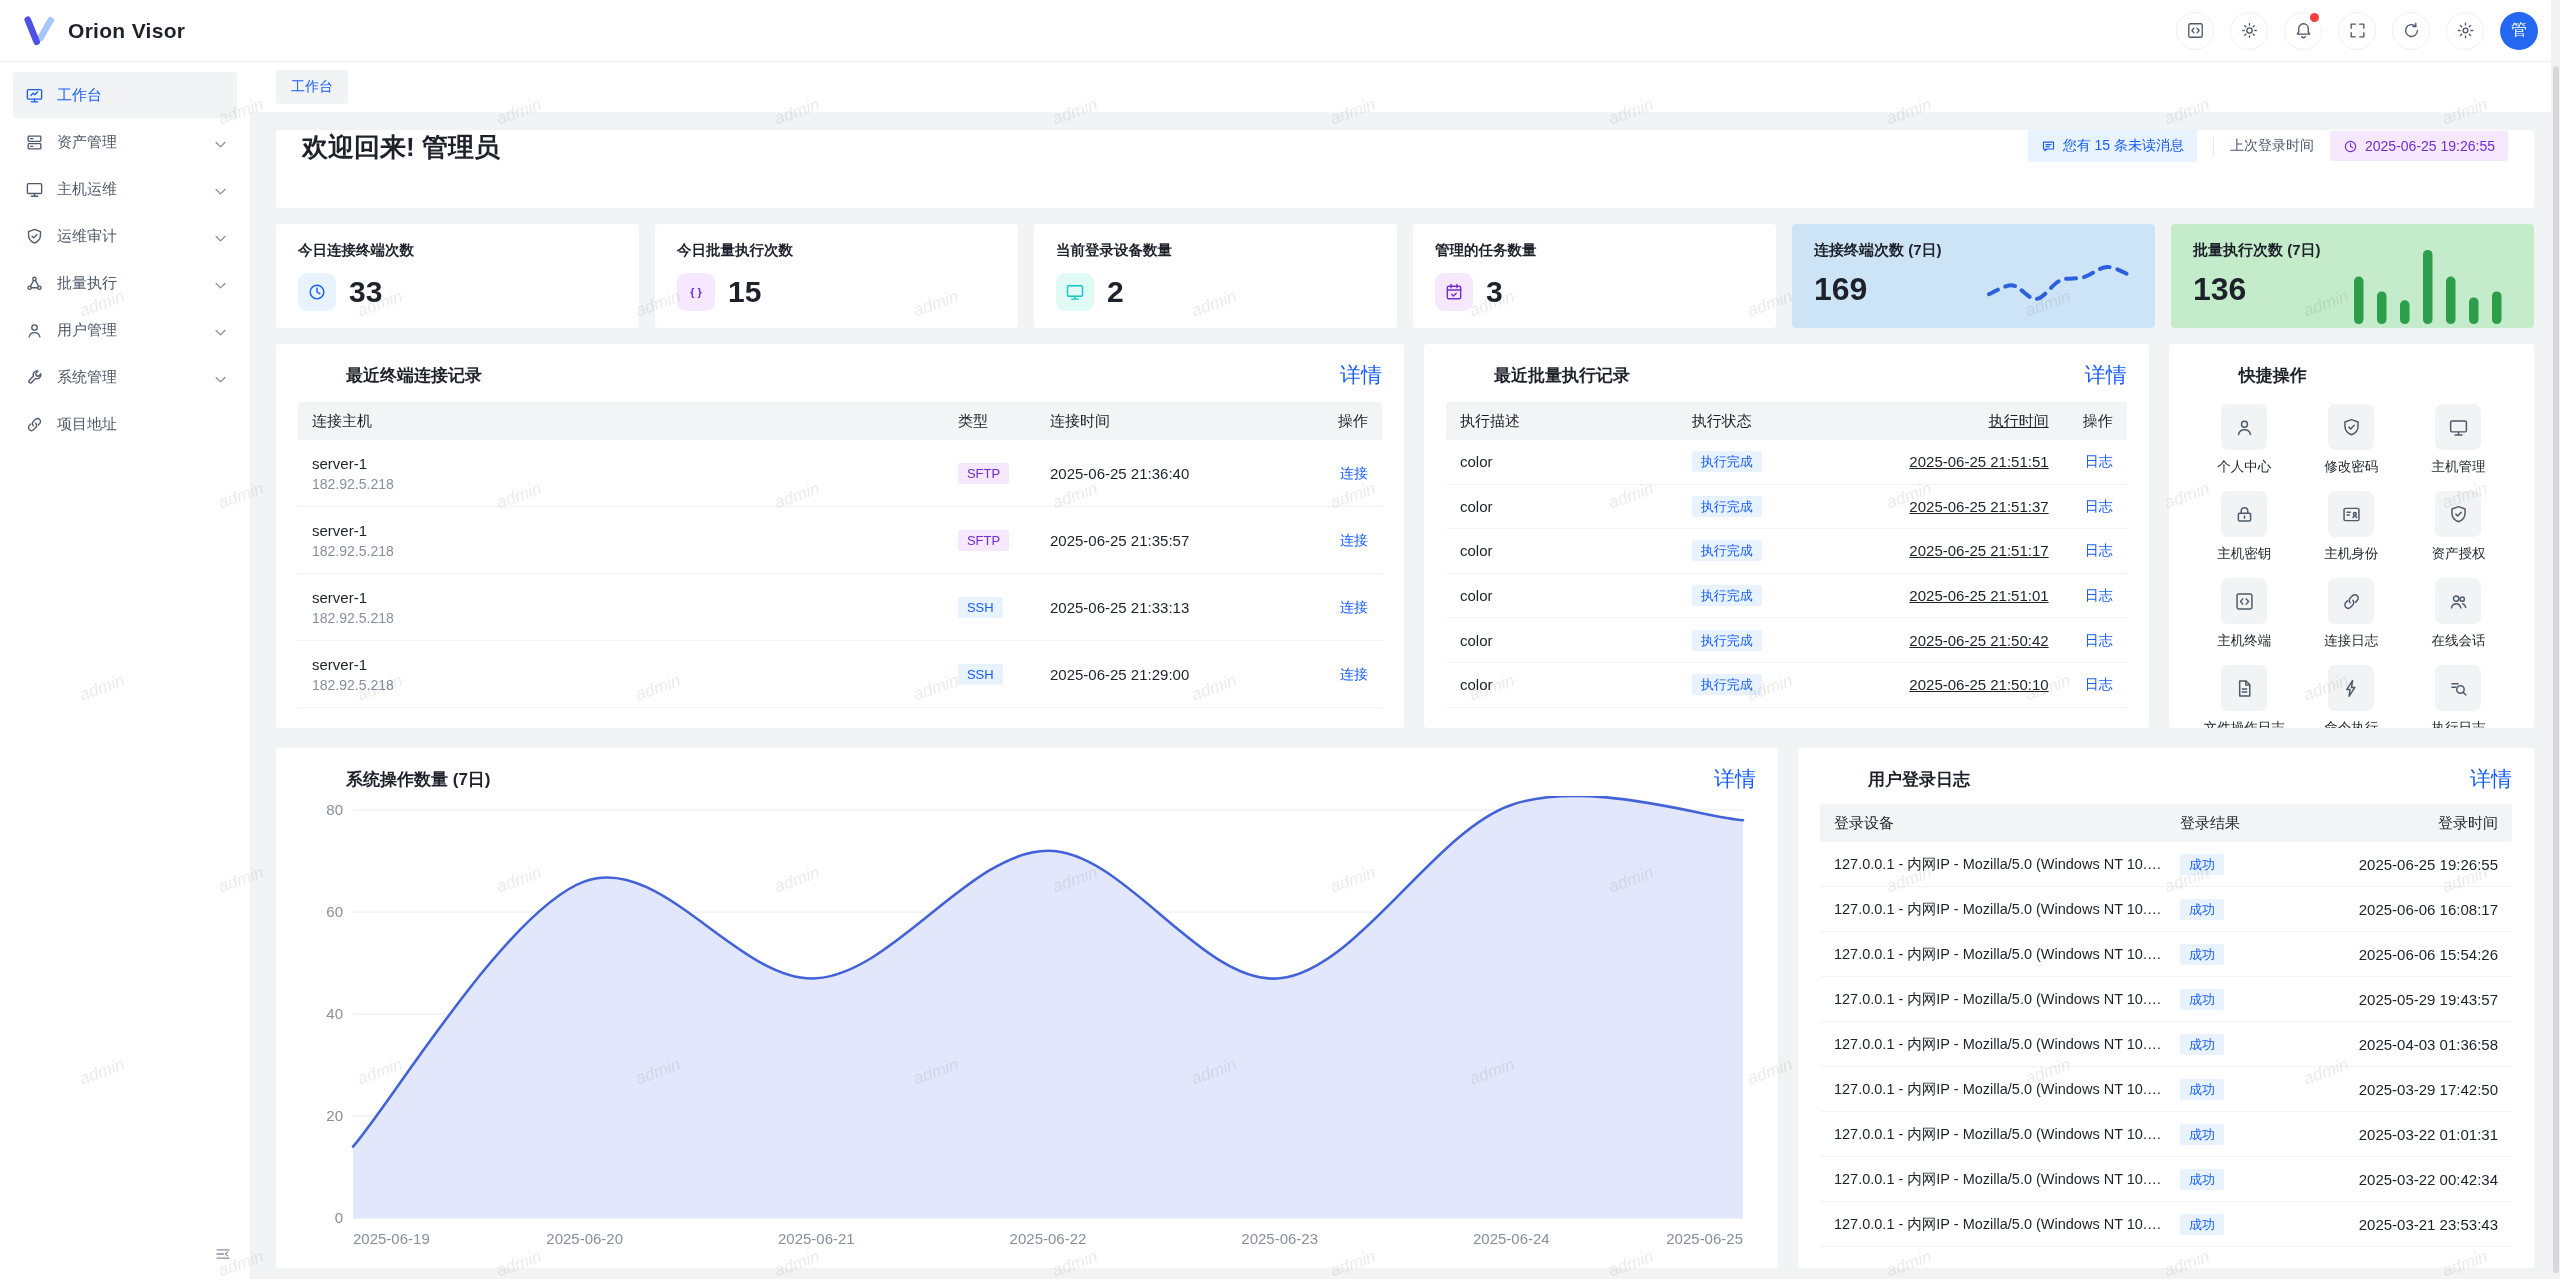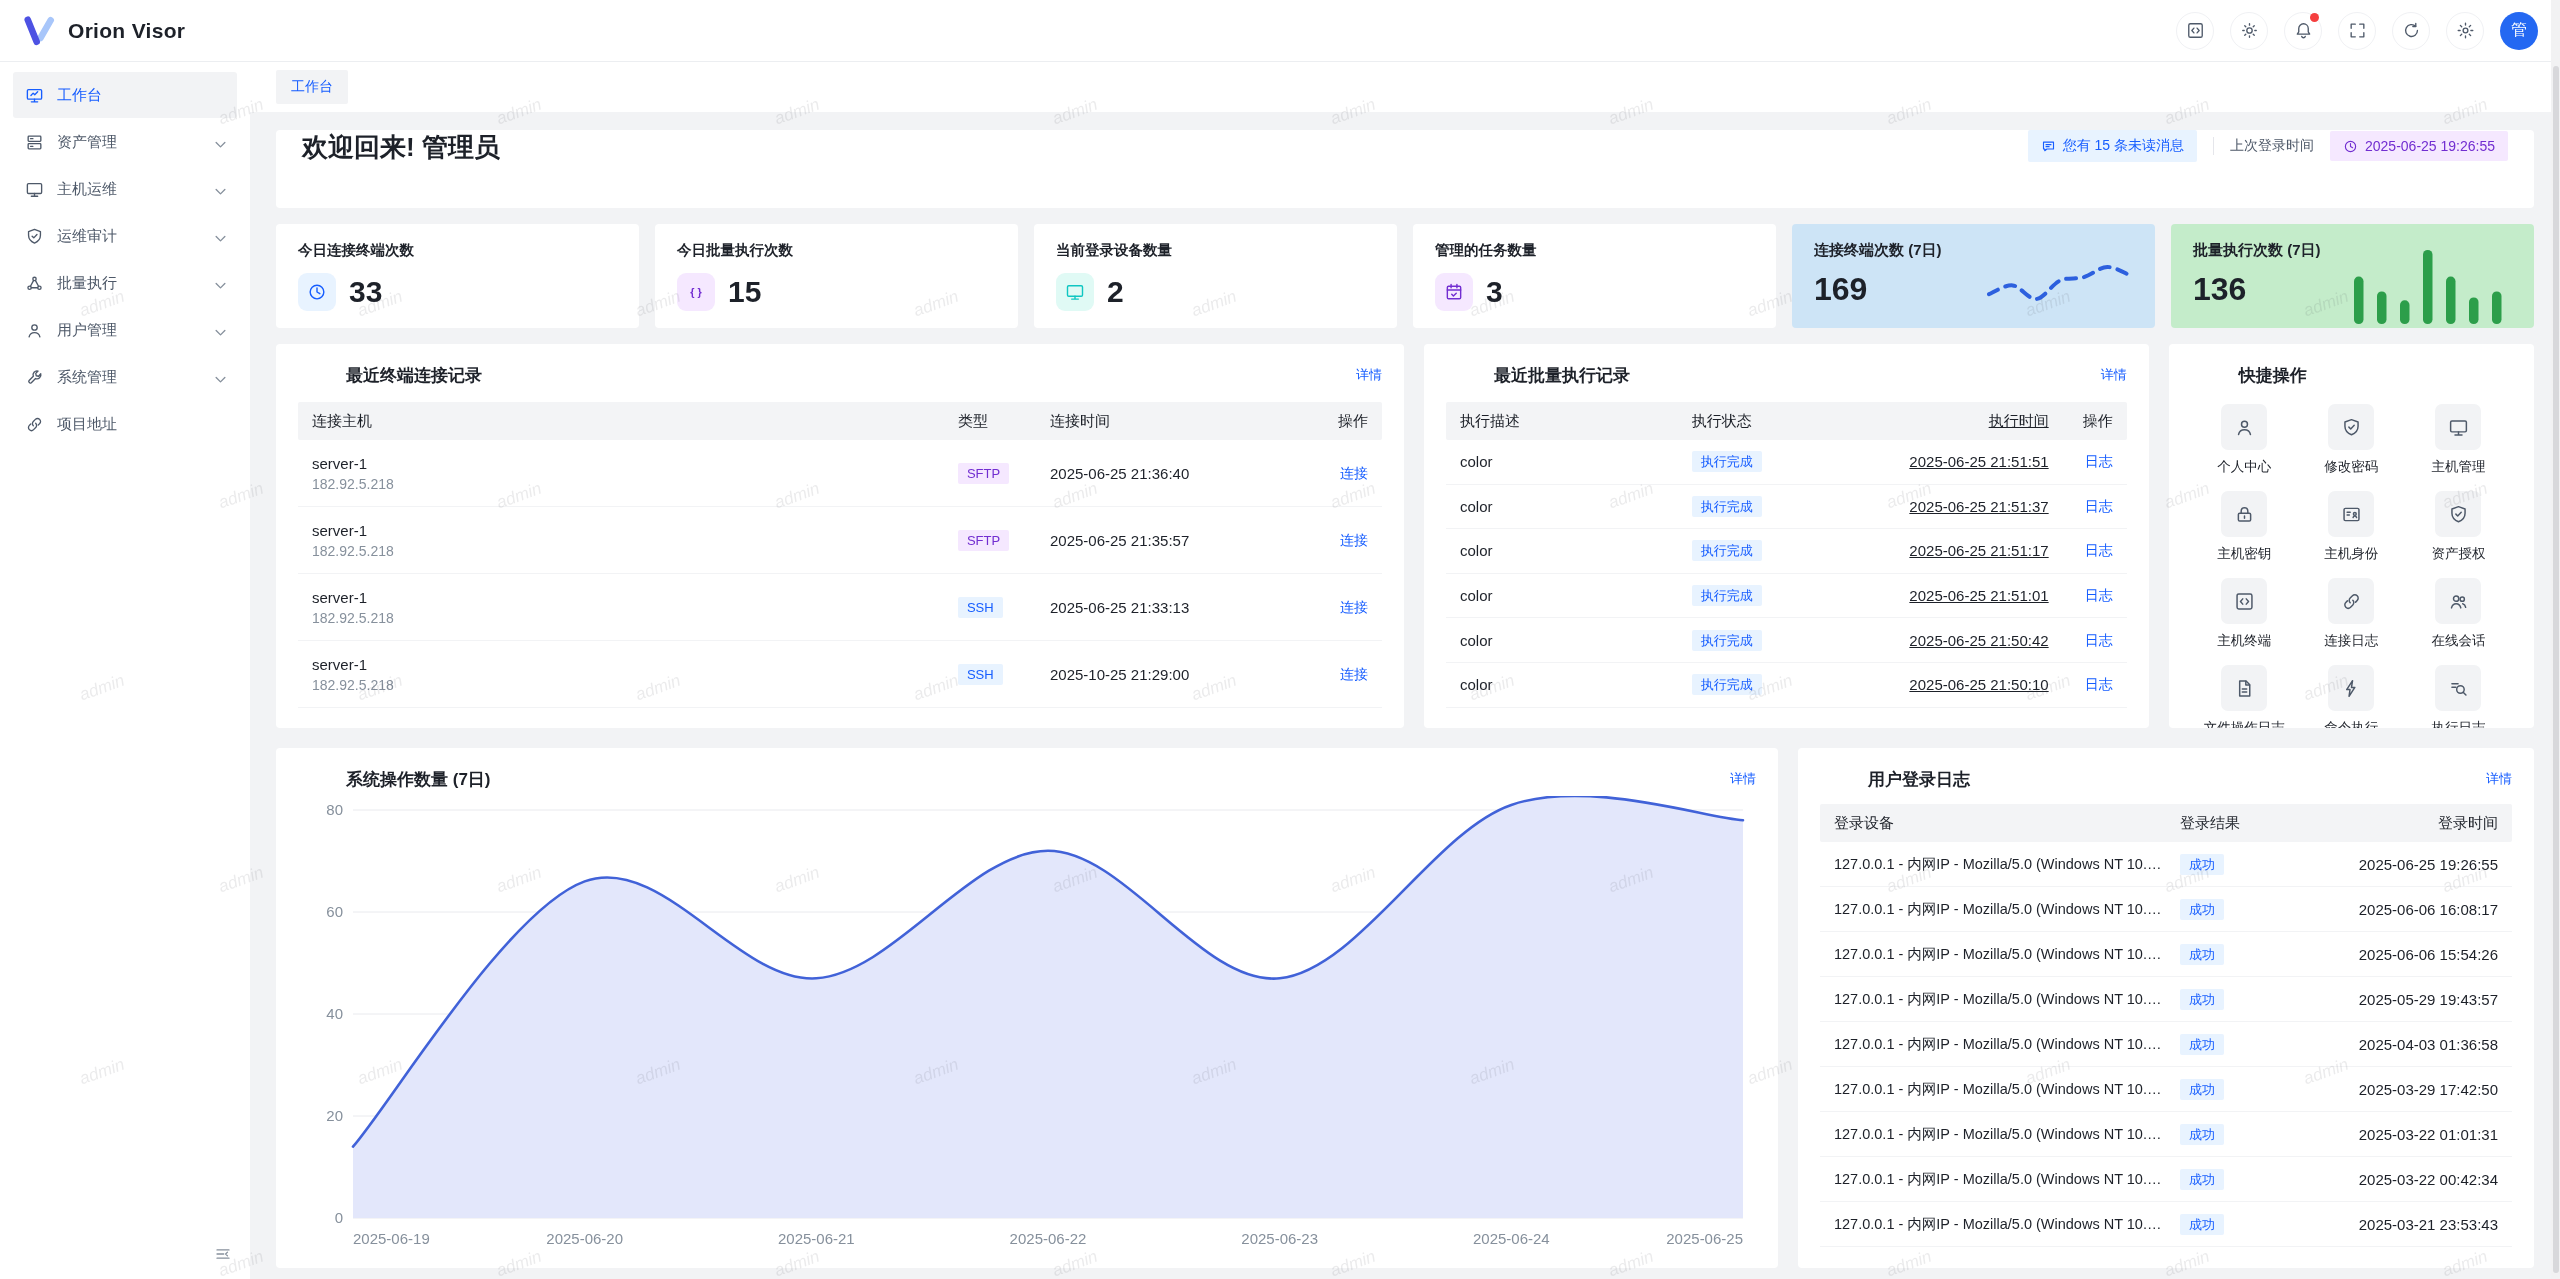--- a/index.html
+++ b/index.html
@@ -55,21 +55,21 @@
   .spark-card .stat-label{font-size:15px;font-weight:700;}
   .spark-card .stat-value{font-size:32px;margin-top:11px;}
   .spark-blue{background:#cde4f6;}
   .spark-green{background:#c4ecca;}
   .spark-svg{position:absolute;right:20px;top:20px;}
   
   .mid-row{margin-top:18px;display:grid;grid-template-columns:1130fr 726fr 366fr;gap:20px;height:384px;}
   .panel{padding:18px 22px 16px 22px;overflow:hidden;}
   .panel-head{display:flex;align-items:center;height:26px;margin-left:48px;}
   .panel-title{font-size:17px;font-weight:700;}
-  .detail-link{margin-left:auto;font-size:13px;color:#165dff;cursor:pointer;text-align:center;}
+  .detail-link{margin-left:auto;font-size:21px;color:#165dff;cursor:pointer;text-align:center;}
   .tbl{margin-top:14px;}
   .t-head{display:flex;align-items:center;height:38px;background:#f3f4f6;border-radius:2px;padding:0 14px;font-size:15px;color:#1d2129;font-weight:500;}
   .t-row{display:flex;align-items:center;padding:0 14px;border-bottom:1px solid #f2f3f5;font-size:15px;}
   .c-flex{flex:1;min-width:0;}
   .c-type{width:92px;}
   .c-time{width:240px;text-align:left;}
   .c-act{width:78px;text-align:right;}
   .c-status{width:132px;}
   .c-time2{width:225px;text-align:right;text-decoration:underline;}
   .c-act2{width:64px;text-align:right;}
@@ -389,21 +389,21 @@
               <span class="c-type"><span class="tag tag-blue">SSH</span></span>
               <span class="c-time">2025-06-25 21:33:13</span>
               <span class="c-act"><span class="link">连接</span></span>
             </div>
             <div class="t-row" style="height: 67px;">
               <span class="c-flex">
                 <div class="host-name">server-1</div>
                 <div class="host-ip">182.92.5.218</div>
               </span>
               <span class="c-type"><span class="tag tag-blue">SSH</span></span>
-              <span class="c-time">2025-10-25 21:29:00</span>
+              <span class="c-time">2025-06-25 21:29:00</span>
               <span class="c-act"><span class="link">连接</span></span>
             </div>
           </div>
       </div>
       <div class="card panel">
         <div class="panel-head">
           <span class="panel-title">最近批量执行记录</span>
           <span class="detail-link">详情</span>
         </div>
         <div class="tbl" id="tbl-exec">

